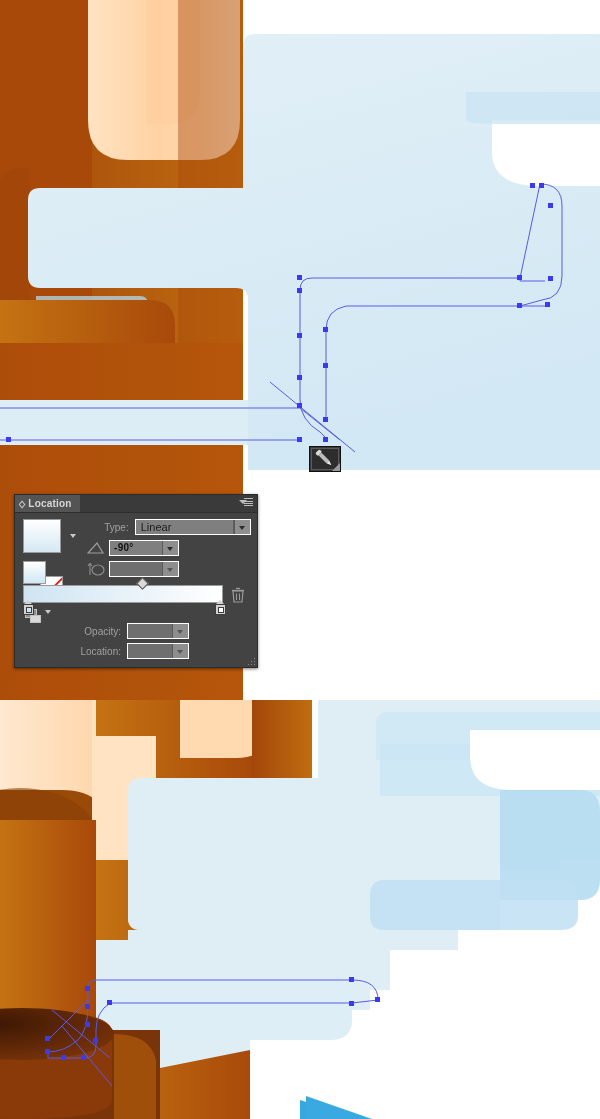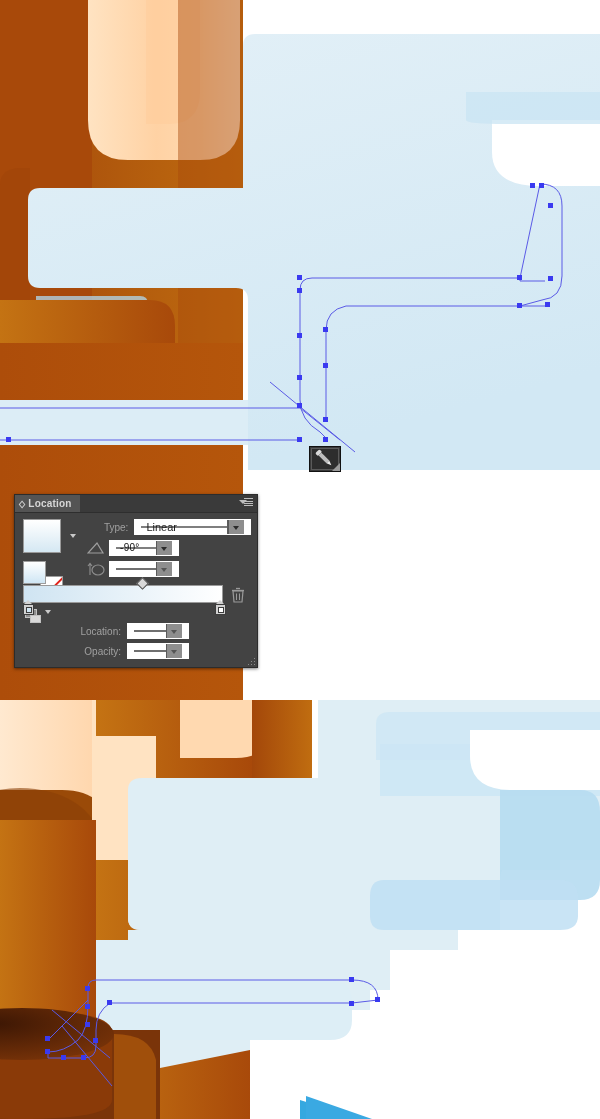--- a/index.html
+++ b/index.html
@@ -181,21 +181,21 @@
     border-left: 3.5px solid transparent;
     border-right: 3.5px solid transparent;
     border-top: 4px solid #c9c9c9;
   }
 
   
   .right-col { margin-left: 66px; }
 
   .field {
     background: #7f7f7f;
-    border: 7px solid #ffffff;
+    border: 1px solid #ffffff;
     height: 16px;
     display: flex;
     align-items: center;
     box-sizing: border-box;
   }
   .field .val {
     flex: 1;
     padding-left: 4px;
     color: #1c1c1c;
     font-size: 10px;
@@ -239,21 +239,21 @@
     box-sizing: border-box;
     margin-right: 2px;
     position: relative;
     cursor: pointer;
   }
   .sbtn svg { position: absolute; left: 3px; top: 2px; }
 
   .angle-row { display: flex; align-items: center; }
   .angle-icon { width: 18px; height: 14px; margin-right: 4px; }
   .field.angle { width: 70px; }
-  .field.angle .val { color: #111; font-weight: normal; letter-spacing: .3px;}
+  .field.angle .val { color: #111; font-weight: bold; letter-spacing: .3px;}
 
   .aspect-icon { width: 18px; height: 15px; margin-right: 4px; }
   .field.aspect { width: 70px; }
 
   
   .slider-zone { margin-top: 8px; position: relative; padding-left: 2px; }
   .midpoint {
     position: absolute;
     left: 117px; top: -6px;
     width: 7px; height: 7px;
@@ -628,28 +628,28 @@
         <div class="stop right">
           <span class="roof"></span>
             <span class="house"></span>
             <span class="chip"></span>
         </div>
       </div>
     </div>
 
     <div class="bottom-rows">
       <div class="brow">
-        <div class="label">Location:</div>
+        <div class="label">Opacity:</div>
         <div class="field small disabled">
           <div class="val"></div>
           <div class="dd"></div>
         </div>
       </div>
       <div class="brow">
-        <div class="label">Opacity:</div>
+        <div class="label">Location:</div>
         <div class="field small disabled">
           <div class="val"></div>
           <div class="dd"></div>
         </div>
       </div>
     </div>
 
     <div class="resize-grip">
       <i style="right:0;bottom:0"></i>
         <i style="right:3px;bottom:0"></i>

